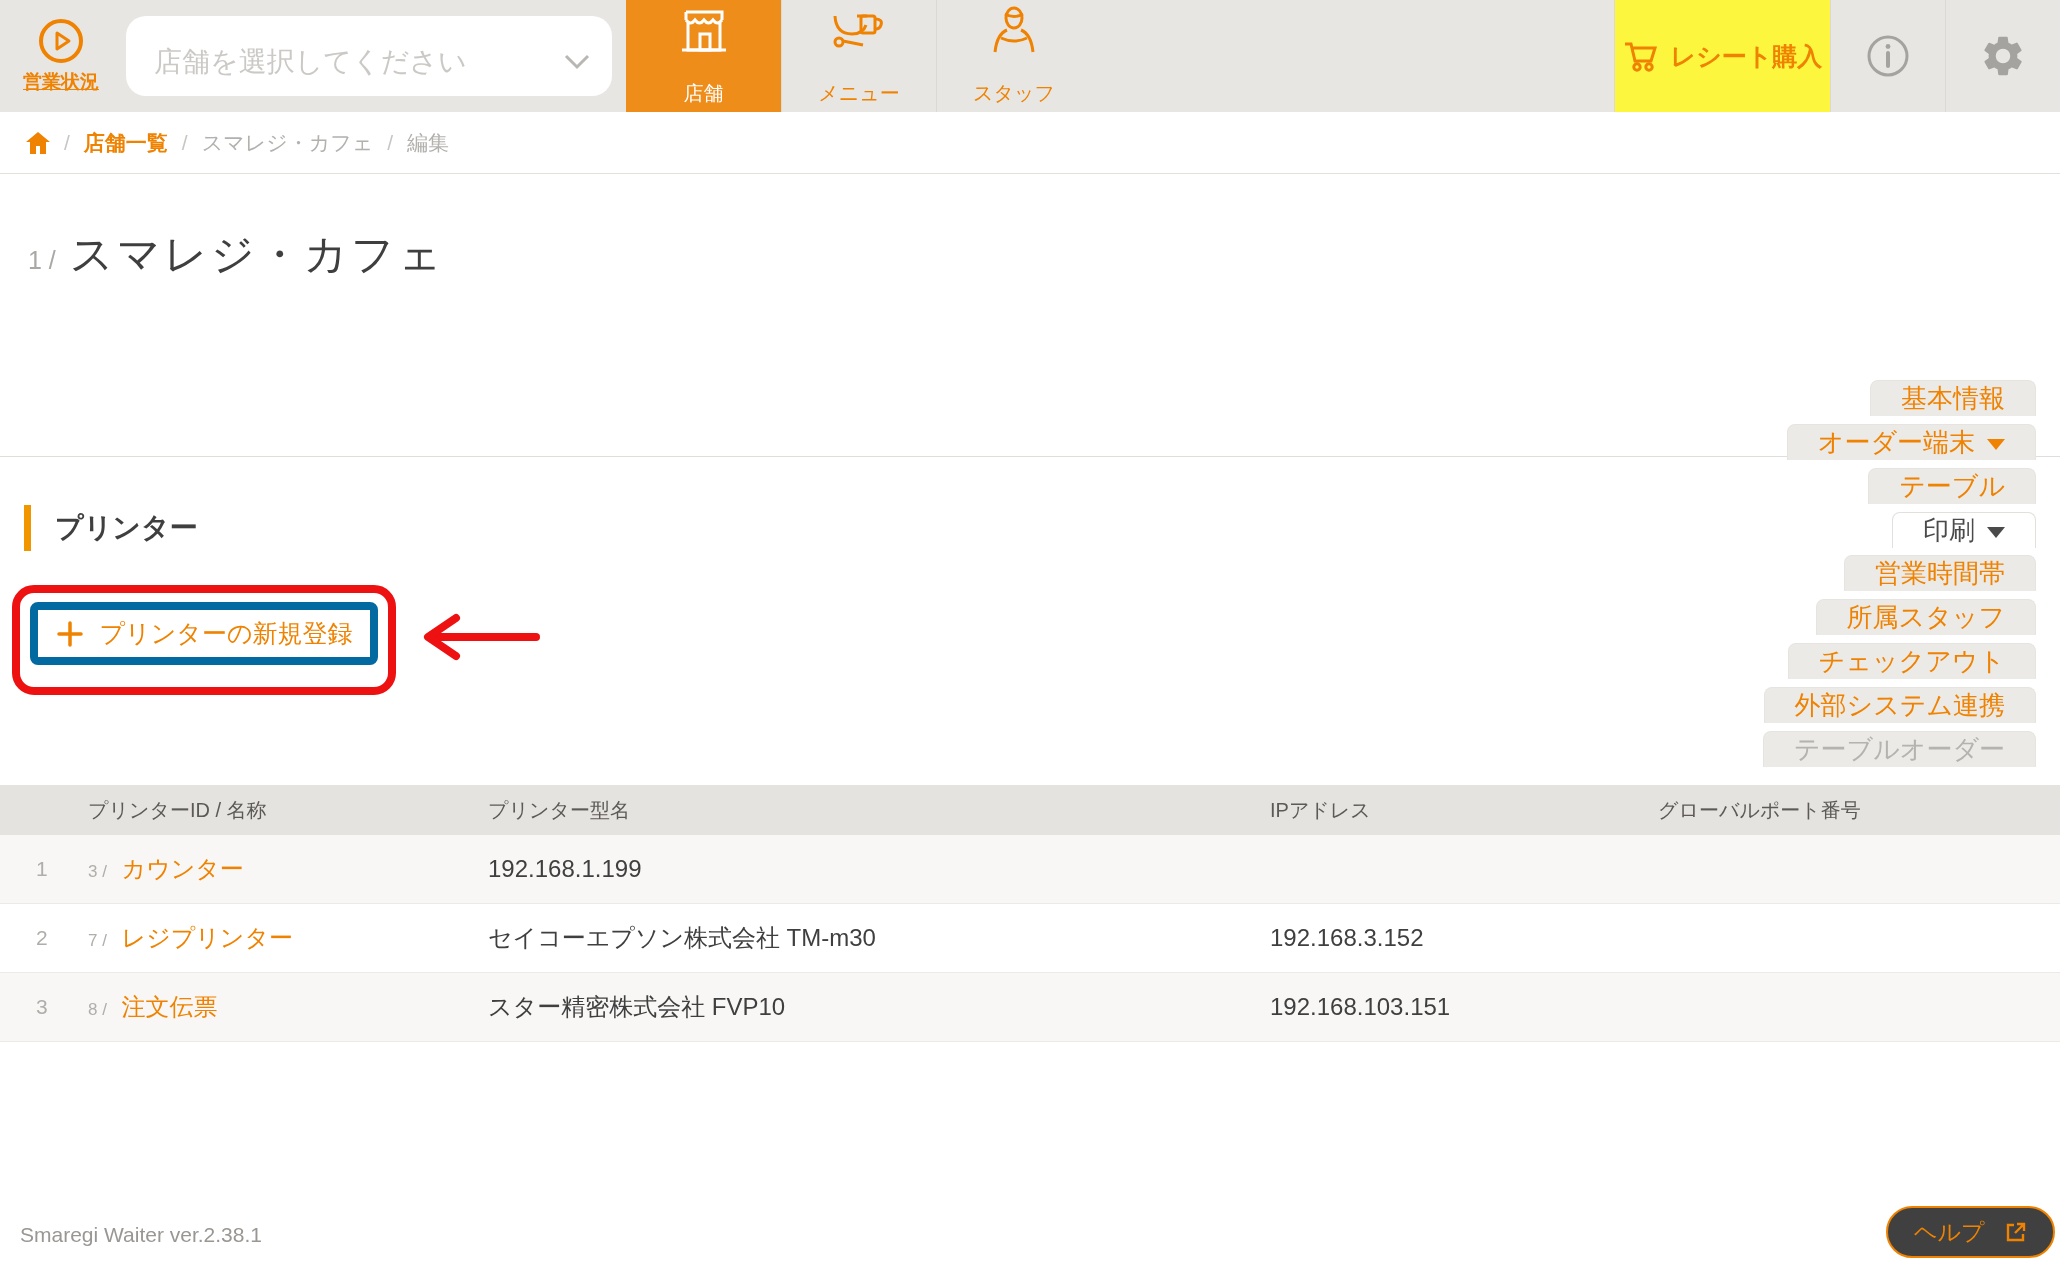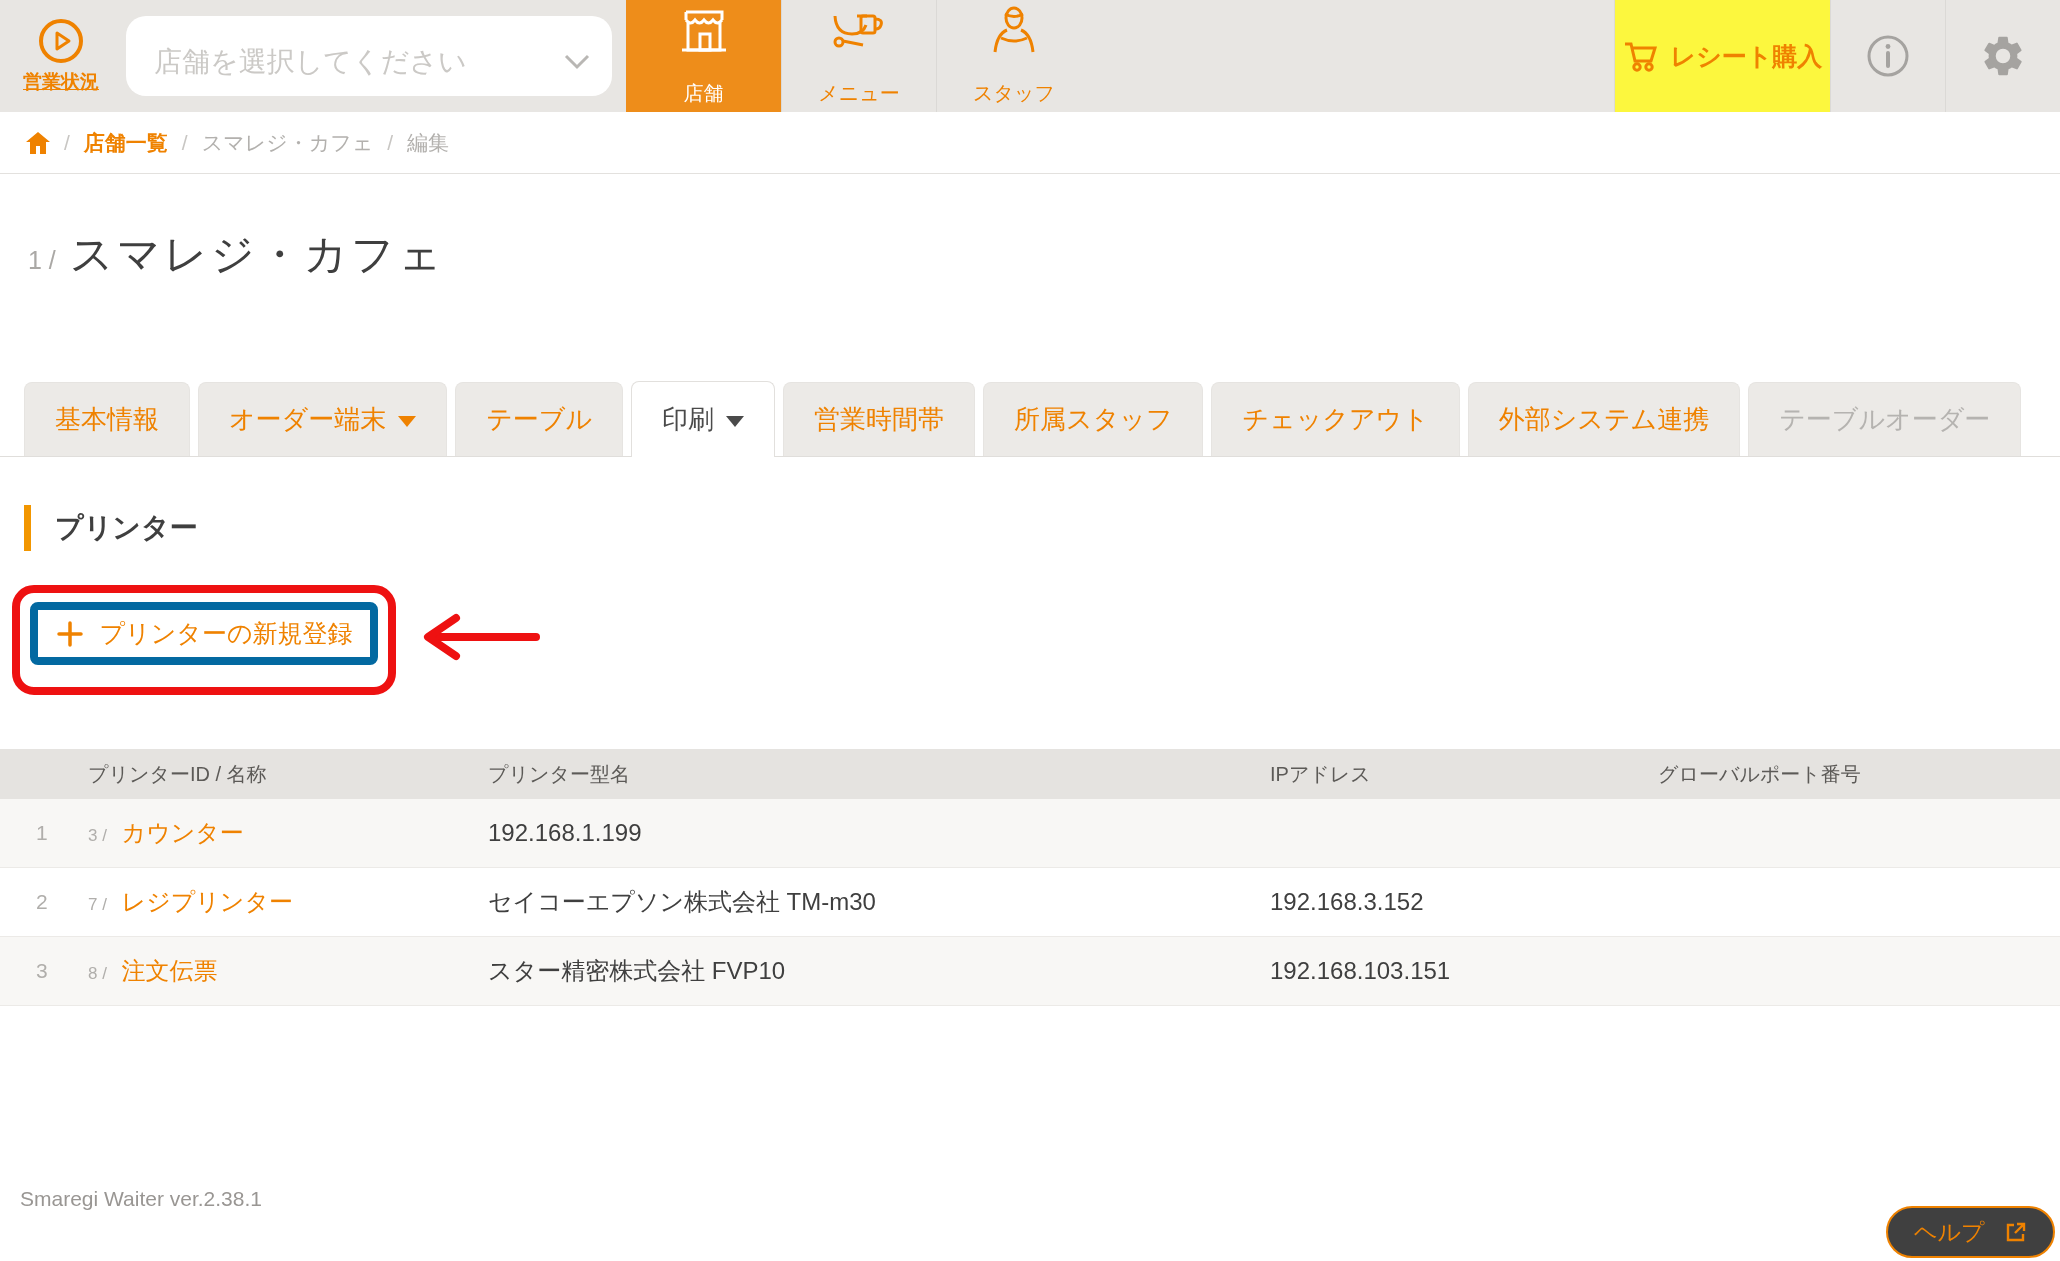--- a/index.html
+++ b/index.html
@@ -42,21 +42,21 @@
   .breadcrumb-bar .sep { color:#c8c6c3; }
   .breadcrumb-bar .crumb-link { color:#ef8200; font-weight:bold; cursor:pointer; }
   .breadcrumb-bar .crumb { color:#b3b1ae; }
 
   
   .title-row { display:flex; align-items:baseline; gap:14px; padding:52px 0 0 28px; }
   .title-row .num { color:#aaa8a5; font-size:25px; }
   .title-row .page-title { color:#3f3f3f; font-size:43px; letter-spacing:3px; }
 
   
-  .tabs-row { margin-top:96px; padding:0 24px; display:flex; align-items:flex-end; gap:8px; border-bottom:1px solid #e0dedb; height:77px; }
+  .tabs-row { margin-top:96px; padding:0 24px; display:flex; align-items:flex-end; gap:8px; border-bottom:1px solid #e0dedb; height:77px;flex-direction:column; }
   .tab {
     background:#eceae7; border:1px solid #e6e4e1; border-bottom:none; border-radius:8px 8px 0 0;
     height:74px; display:flex; align-items:center; gap:12px; padding:0 30px;
     color:#ef8200; font-size:26px; cursor:pointer; white-space:nowrap;
   }
   .tab.active { background:#ffffff; color:#4a4a4a; height:76px; margin-bottom:-1px; border-color:#e2e0dd; }
   .tab.disabled { color:#b5b3b0; cursor:default; }
   .caret { width:0; height:0; border-left:9px solid transparent; border-right:9px solid transparent; border-top:11px solid currentColor; margin-top:4px; }
 
   
@@ -71,21 +71,21 @@
   }
   .add-button {
     position:absolute; left:30px; top:17px; width:348px; height:63px;
     background:#ffffff; border:8px solid #0369a1; border-radius:8px;
     display:flex; align-items:center; justify-content:center; gap:16px;
     color:#ef8200; font-size:25px; cursor:pointer;
   }
   .annotation-arrow { position:absolute; left:418px; top:28px; }
 
   
-  .printer-table { margin-top:36px; width:100%; font-size:24px; }
+  .printer-table { margin-top:72px; width:100%; font-size:24px; }
   .t-row { display:flex; align-items:center; }
   .t-head { background:#e5e3e0; height:50px; font-size:20px; color:#5c5a57; }
   .t-data { height:69px; border-bottom:1px solid #eceae7; background:#f8f7f5; }
   .t-data.even { background:#ffffff; }
   .col-idx { width:88px; padding-left:36px; color:#b0aeab; font-size:21px; }
   .col-name { width:400px; }
   .col-model { width:782px; }
   .col-ip { width:388px; }
   .col-port { flex:1; }
   .row-id { font-size:17px; color:#b0aeab; margin-right:8px; }

